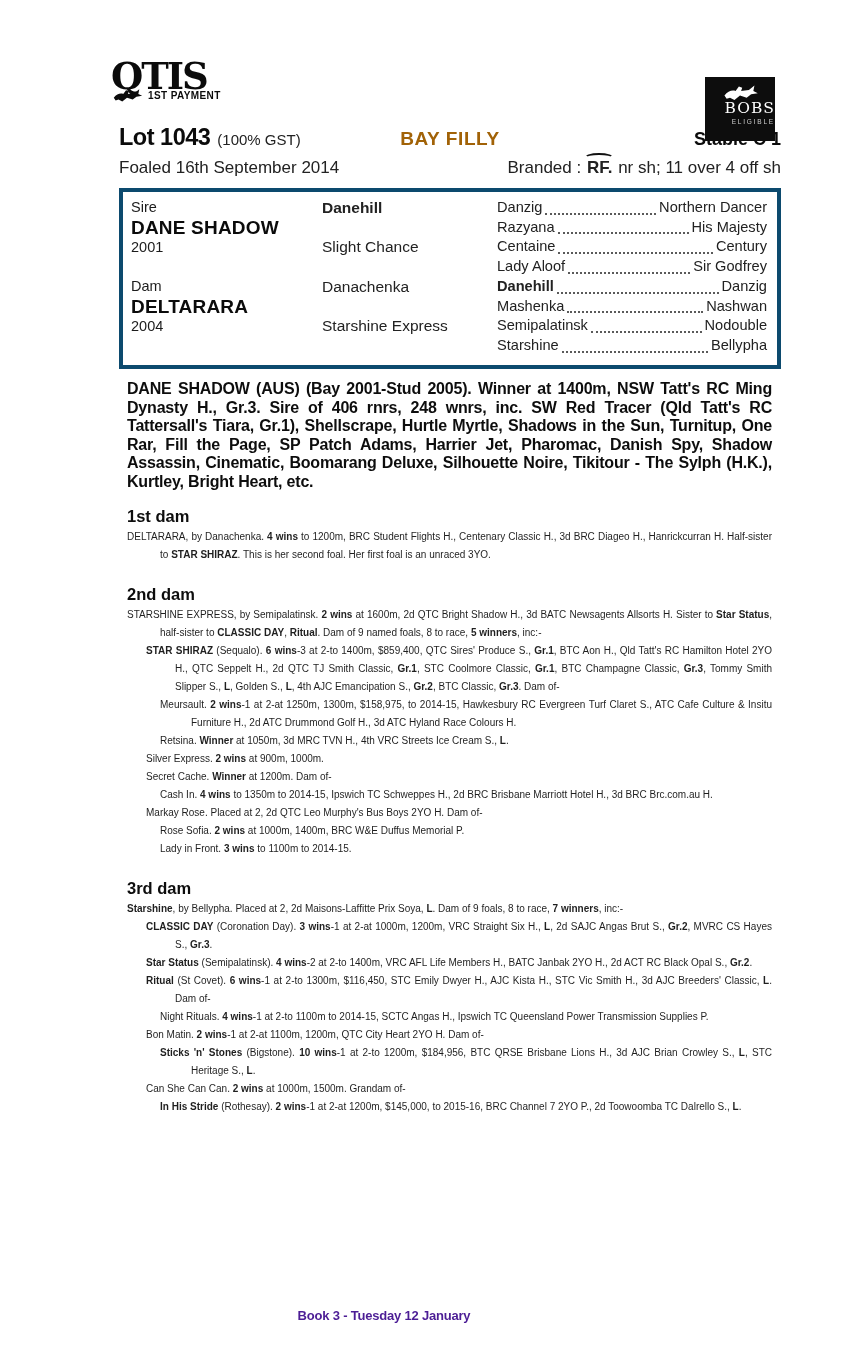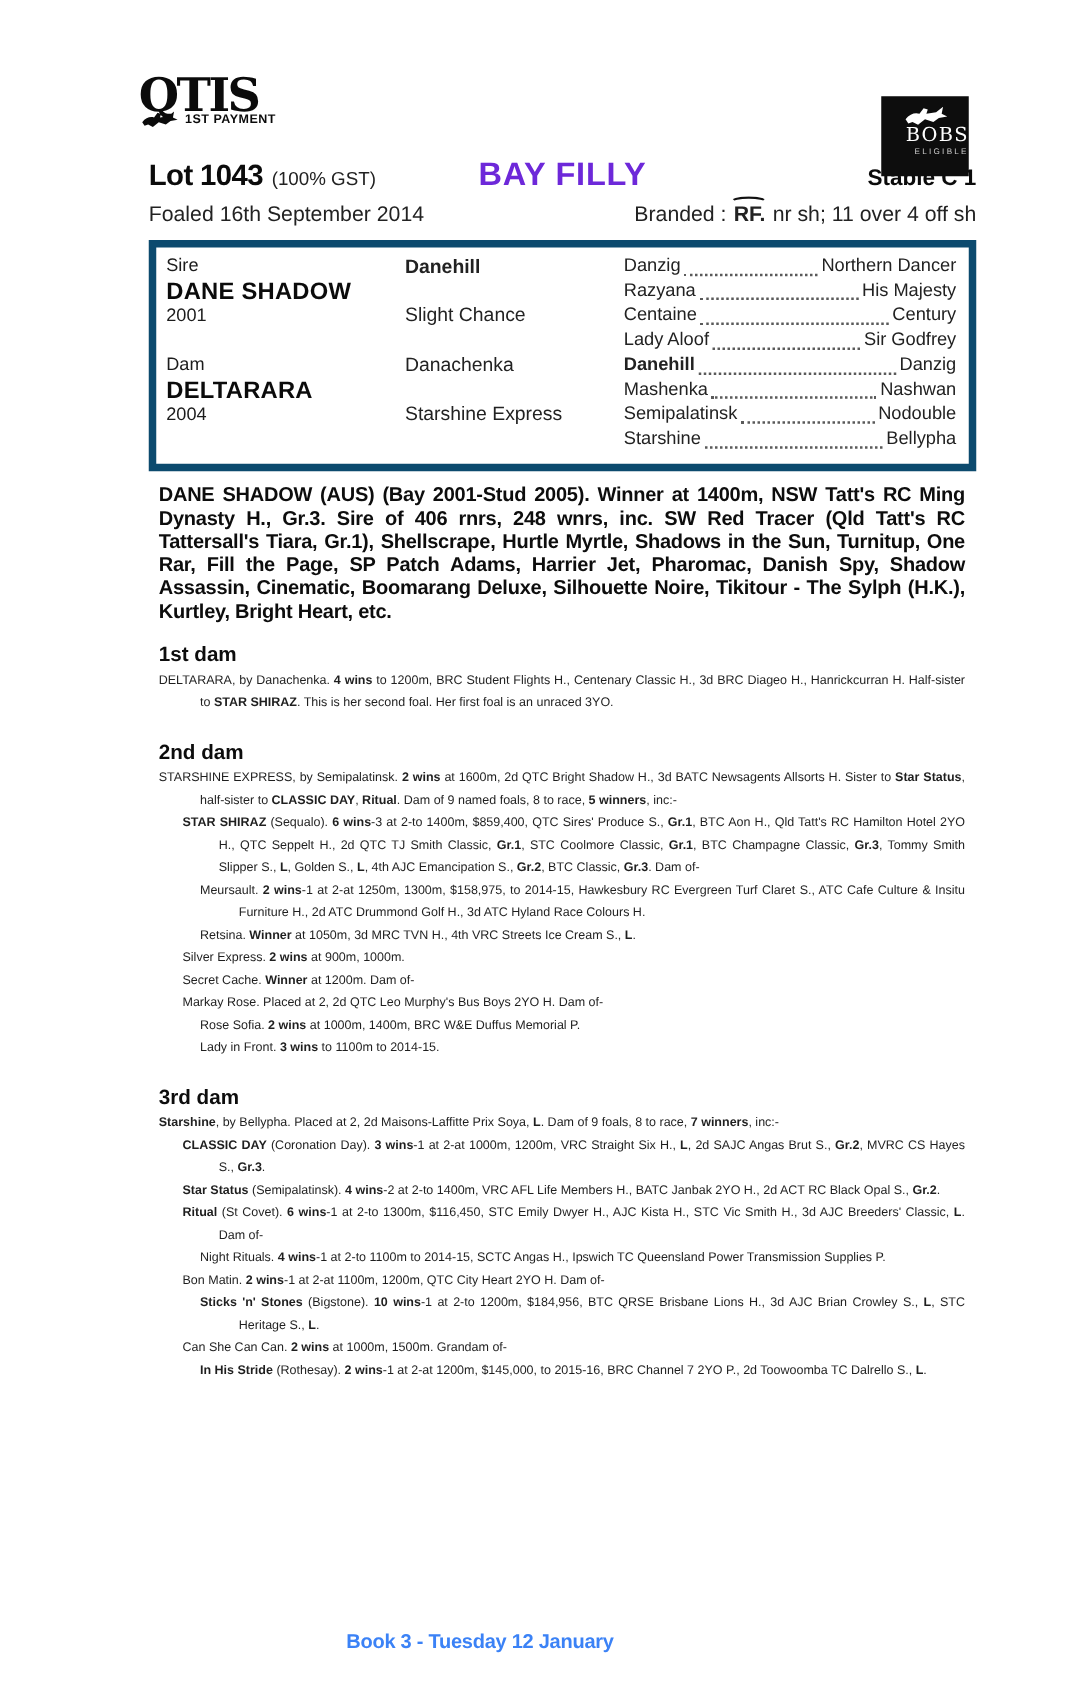--- a/index.html
+++ b/index.html
@@ -22,31 +22,31 @@
         color:#fff;text-align:right;box-sizing:border-box;padding-top:3px;margin-top:19px;}
   .bobs svg{display:block;margin:1px auto 0;}
   .bobs-text{font-family:"DejaVu Serif", serif;font-size:15.5px;line-height:15px;letter-spacing:1px;}
   .bobs-sub{font-size:6.5px;letter-spacing:1.8px;margin-top:2px;color:#cfcfcf;}
   .account{position:absolute;left:0;right:0;top:39px;text-align:center;
            font-size:16.5px;font-weight:bold;letter-spacing:-0.2px;color:#0d0d0d;}
 
   .lot-row{margin-top:2px;display:grid;grid-template-columns:1fr auto 1fr;align-items:baseline;}
   .lot{font-size:23.5px;font-weight:bold;letter-spacing:-0.5px;color:#0b0b0b;}
   .gst{font-size:15px;margin-left:7px;color:#222;}
-  .horse-title{font-size:26px;font-weight:bold;letter-spacing:.6px;text-align:right;color:#6d28d9;}
+  .horse-title{font-size:19px;font-weight:bold;letter-spacing:.6px;text-align:right;color:#a16207;}
   .stable{font-size:18px;font-weight:bold;text-align:right;color:#0b0b0b;}
 
   .foal-row{margin-top:7px;display:flex;justify-content:space-between;font-size:17px;color:#222;align-items:flex-end;}
   .brand-mark{font-weight:bold;position:relative;display:inline-block;padding:0 1px;}
   .brand-mark::before{content:'';position:absolute;left:-2px;right:-1px;top:-5px;height:8px;
        border-top:2px solid #111;border-left:2px solid transparent;border-right:2px solid transparent;
        border-radius:60% 60% 0 0;}
 
   
-  .ped-table{margin-top:10px;border:6px solid #0c4a6e;padding:7px 10px 8px 8px;box-sizing:border-box;}
+  .ped-table{margin-top:10px;border:4px solid #0c4a6e;padding:7px 10px 8px 8px;box-sizing:border-box;}
   .ped-half{position:relative;height:79px;}
   .ped-half .c1{position:absolute;left:0;top:0;width:190px;}
   .ped-half .c2{position:absolute;left:191px;top:0;width:172px;font-size:15.5px;color:#222;}
   .ped-half .c3{position:absolute;left:366px;right:0;top:0;font-size:14.6px;color:#222;}
   .c1 .lbl{font-size:14.5px;height:18px;}
   .c1 .nm{font-size:19px;font-weight:bold;height:22px;letter-spacing:.2px;color:#0b0b0b;}
   .c1 .yr{font-size:14.5px;}
   .c2 .top{height:39px;}
   .leader-row{display:flex;align-items:baseline;height:19.7px;white-space:nowrap;}
   .leader-row .dots{flex:1;margin:0 3px;border-bottom:2px dotted #5a5a5a;align-self:flex-end;margin-bottom:4px;min-width:10px;}
@@ -58,21 +58,21 @@
                 font-size:16px;line-height:18.6px;letter-spacing:-0.2px;color:#0d0d0d;}
   .section{margin-top:21px;}
   .section.first{margin-top:15px;}
   .section h3{margin:0 0 2px 0;font-size:16.5px;font-weight:bold;color:#0d0d0d;}
   .para{margin:0;font-size:10px;line-height:18px;text-align:justify;color:#1f1f1f;}
   .i0{padding-left:33px;text-indent:-33px;}
   .i1{padding-left:48px;text-indent:-29px;}
   .i2{padding-left:64px;text-indent:-31px;}
 
   .footer{position:absolute;left:0;width:768px;bottom:33px;text-align:center;
-          font-weight:bold;font-size:16px;letter-spacing:-0.2px;color:#3b82f6;}
+          font-weight:bold;font-size:13px;letter-spacing:-0.2px;color:#4c1d95;}
 </style>
 </head>
 <body>
 
 <div class="page">
   <div class="content">
 
     <div class="logo-row">
       <div class="qtis">
         <div class="qtis-text">QTIS</div>
@@ -181,20 +181,21 @@
       </div>
 
       <div class="section">
         <h3>2nd dam</h3>
         <p class="para i0">STARSHINE EXPRESS, by Semipalatinsk. <b>2 wins</b> at 1600m, 2d QTC Bright Shadow H., 3d BATC Newsagents Allsorts H. Sister to <b>Star Status</b>, half-sister to <b>CLASSIC DAY</b>, <b>Ritual</b>. Dam of 9 named foals, 8 to race, <b>5 winners</b>, inc:-</p>
         <p class="para i1"><b>STAR SHIRAZ</b> (Sequalo). <b>6 wins</b>-3 at 2-to 1400m, $859,400, QTC Sires' Produce S., <b>Gr.1</b>, BTC Aon H., Qld Tatt's RC Hamilton Hotel 2YO H., QTC Seppelt H., 2d QTC TJ Smith Classic, <b>Gr.1</b>, STC Coolmore Classic, <b>Gr.1</b>, BTC Champagne Classic, <b>Gr.3</b>, Tommy Smith Slipper S., <b>L</b>, Golden S., <b>L</b>, 4th AJC Emancipation S., <b>Gr.2</b>, BTC Classic, <b>Gr.3</b>. Dam of-</p>
         <p class="para i2">Meursault. <b>2 wins</b>-1 at 2-at 1250m, 1300m, $158,975, to 2014-15, Hawkesbury RC Evergreen Turf Claret S., ATC Cafe Culture &amp; Insitu Furniture H., 2d ATC Drummond Golf H., 3d ATC Hyland Race Colours H.</p>
         <p class="para i2">Retsina. <b>Winner</b> at 1050m, 3d MRC TVN H., 4th VRC Streets Ice Cream S., <b>L</b>.</p>
         <p class="para i1">Silver Express. <b>2 wins</b> at 900m, 1000m.</p>
         <p class="para i1">Secret Cache. <b>Winner</b> at 1200m. Dam of-</p>
+        <p class="para i2">Cash In. <b>4 wins</b> to 1350m to 2014-15, Ipswich TC Schweppes H., 2d BRC Brisbane Marriott Hotel H., 3d BRC Brc.com.au H.</p>
         <p class="para i1">Markay Rose. Placed at 2, 2d QTC Leo Murphy's Bus Boys 2YO H. Dam of-</p>
         <p class="para i2">Rose Sofia. <b>2 wins</b> at 1000m, 1400m, BRC W&amp;E Duffus Memorial P.</p>
         <p class="para i2">Lady in Front. <b>3 wins</b> to 1100m to 2014-15.</p>
       </div>
 
       <div class="section">
         <h3>3rd dam</h3>
         <p class="para i0"><b>Starshine</b>, by Bellypha. Placed at 2, 2d Maisons-Laffitte Prix Soya, <b>L</b>. Dam of 9 foals, 8 to race, <b>7 winners</b>, inc:-</p>
         <p class="para i1"><b>CLASSIC DAY</b> (Coronation Day). <b>3 wins</b>-1 at 2-at 1000m, 1200m, VRC Straight Six H., <b>L</b>, 2d SAJC Angas Brut S., <b>Gr.2</b>, MVRC CS Hayes S., <b>Gr.3</b>.</p>
         <p class="para i1"><b>Star Status</b> (Semipalatinsk). <b>4 wins</b>-2 at 2-to 1400m, VRC AFL Life Members H., BATC Janbak 2YO H., 2d ACT RC Black Opal S., <b>Gr.2</b>.</p>

